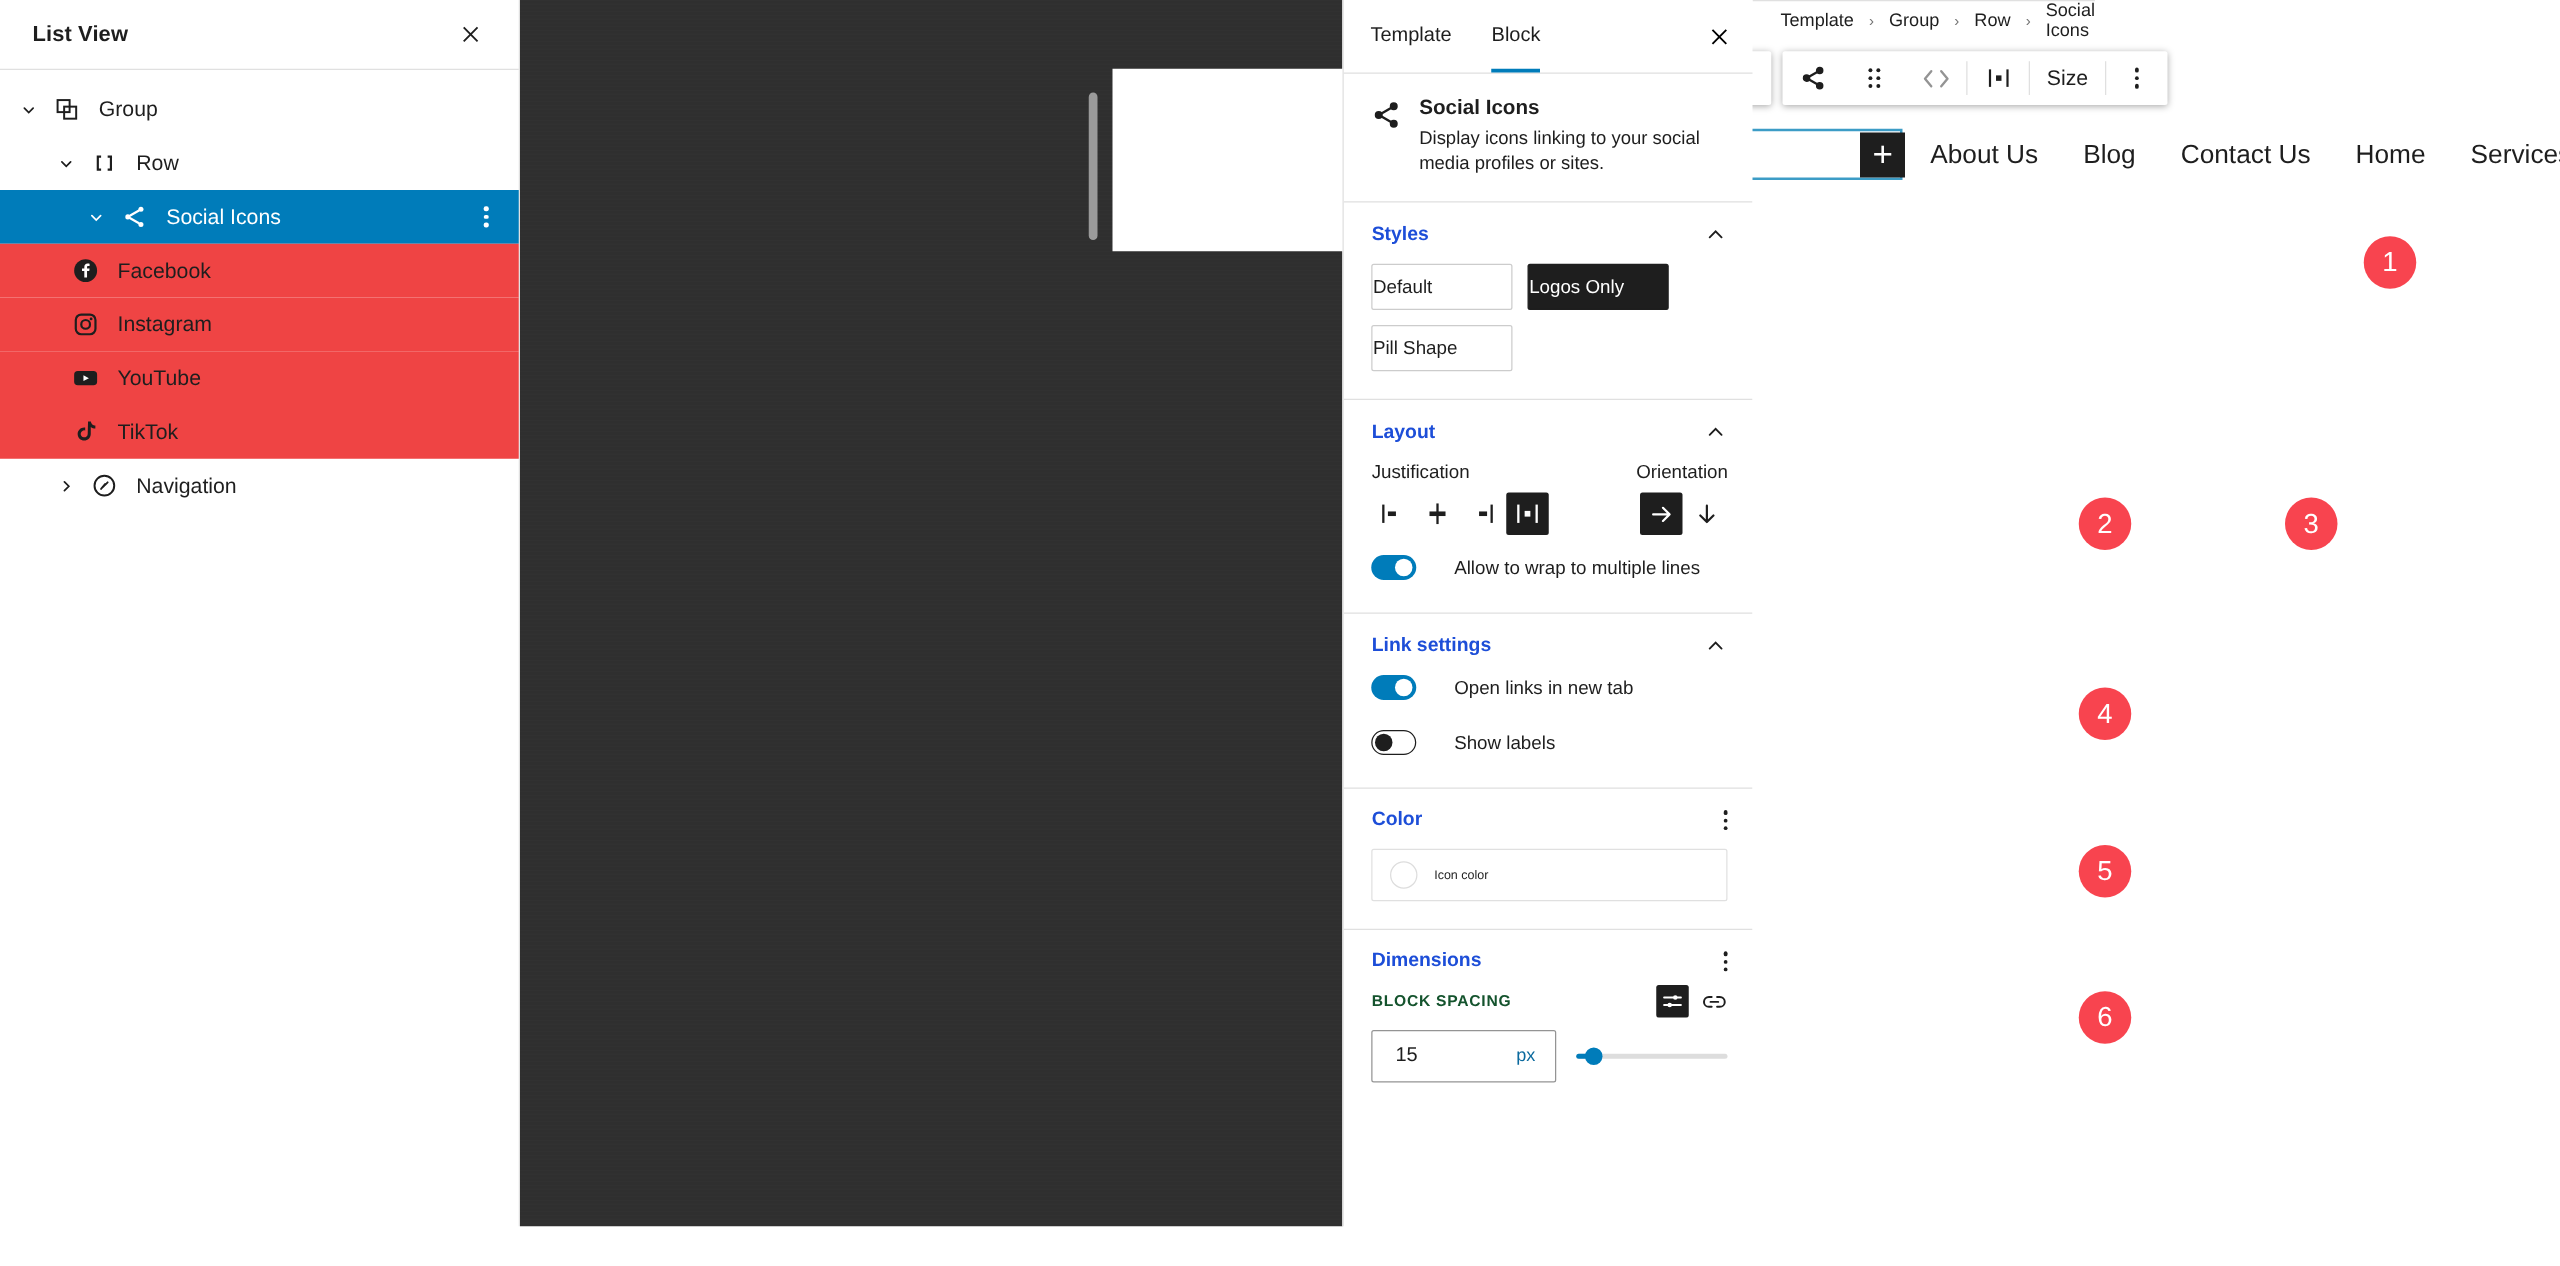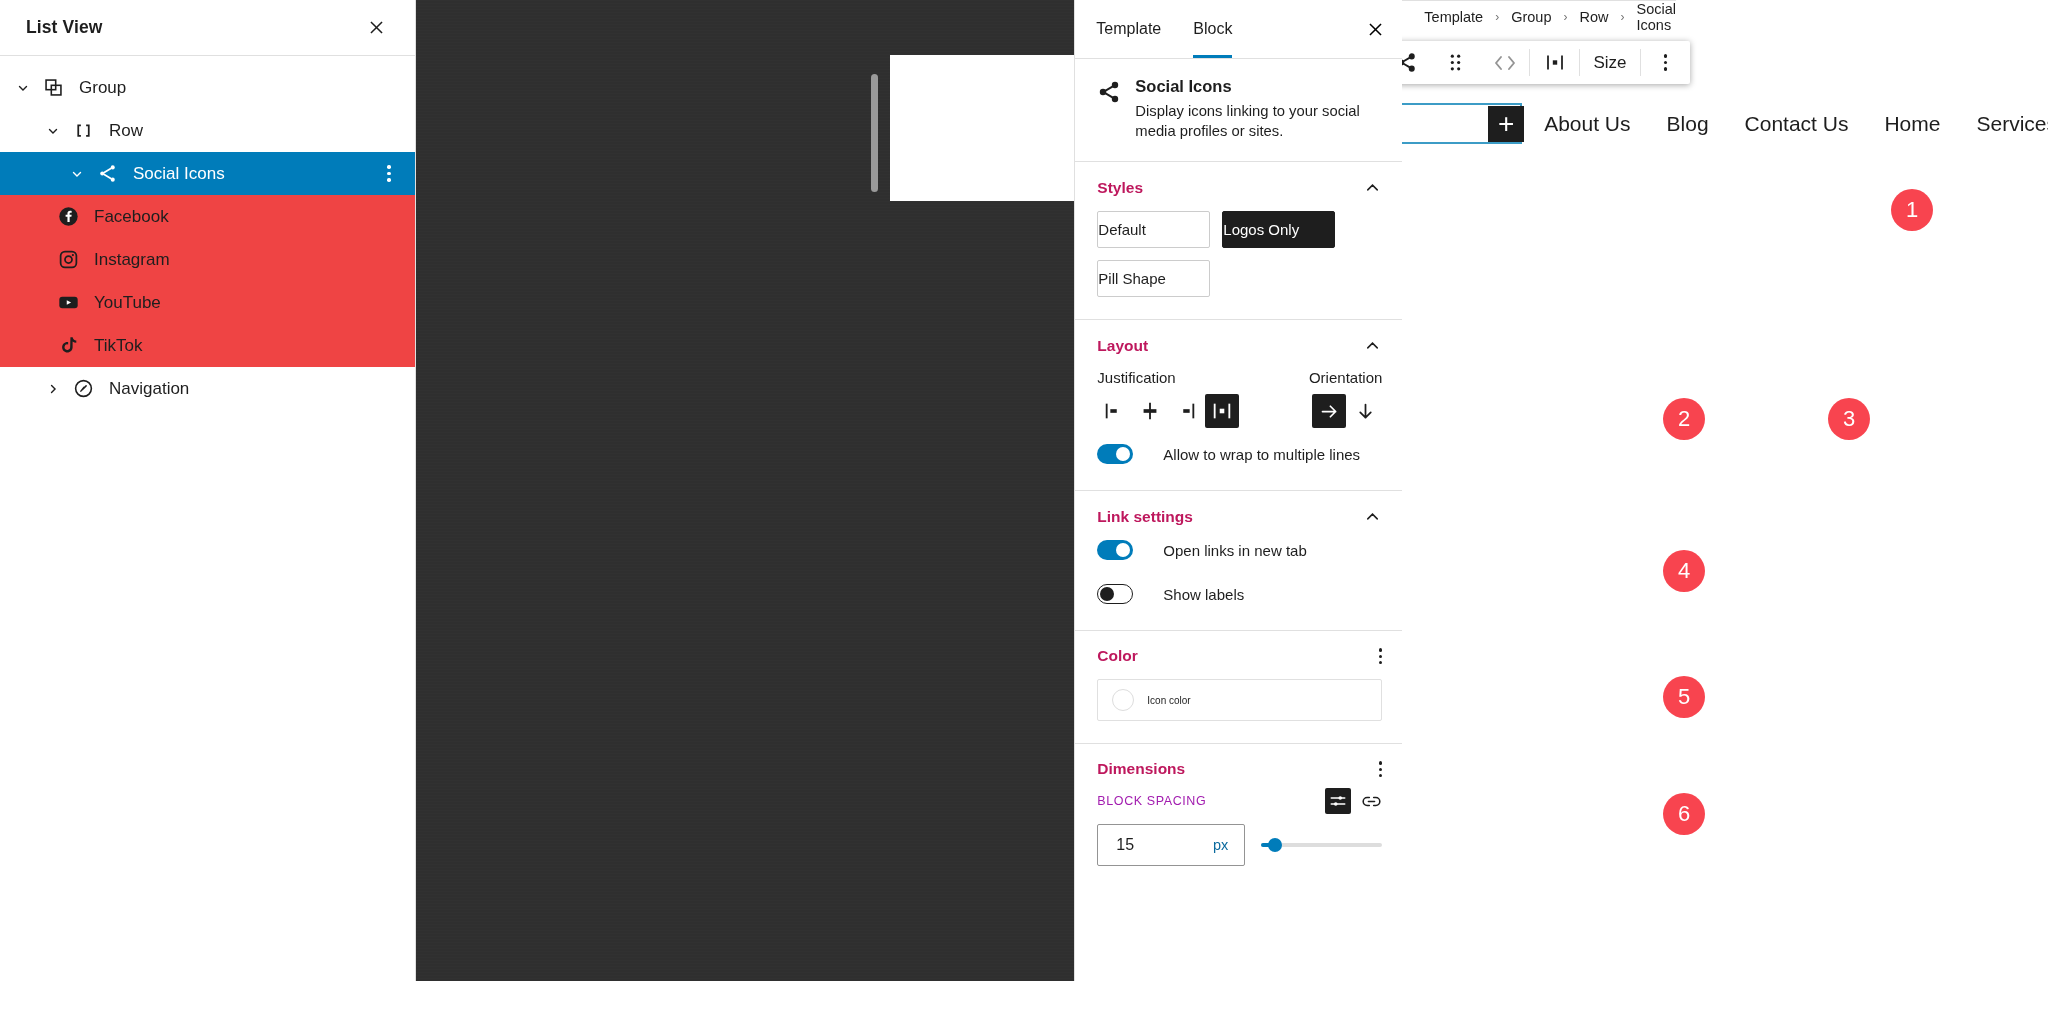--- a/index.html
+++ b/index.html
@@ -90,21 +90,21 @@
   }
   .nav-items { display: flex; align-items: center; gap: 0; margin-left: 4px; }
   .nav-item {
     font-size: 21px; color: #1e1e1e; padding: 0 18px; white-space: nowrap;
     cursor: pointer;
   }
   .nav-item:last-child { padding-right: 0; }
 
   
   .toolbar {
-    position: absolute; left: 908px; top: 41px; display: flex; gap: 9px;
+    position: absolute; left: 952px; top: 41px; display: flex; gap: 9px;
     filter: drop-shadow(0 1px 3px rgba(0,0,0,.35));
   }
   .tb-group {
     background: #fff; height: 43px; display: flex; align-items: stretch;
     border-radius: 2px; overflow: hidden;
   }
   .tb-btn {
     width: 49px; display: flex; align-items: center; justify-content: center;
     cursor: pointer; color: #1e1e1e; position: relative;
   }
@@ -138,21 +138,21 @@
   .blk-head { display: flex; gap: 14px; padding: 18px 20px 20px 22px; border-bottom: 1px solid #e0e0e0; }
   .blk-ic { flex: 0 0 24px; padding-top: 3px; color: #1e1e1e; }
   .blk-title { font-size: 16.5px; font-weight: 600; color: #1e1e1e; margin-bottom: 5px; }
   .blk-desc { font-size: 14.8px; line-height: 1.36; color: #1e1e1e; }
 
   .panel { border-bottom: 1px solid #e0e0e0; padding: 16px 20px 22px 22px; }
   .panel-head {
     display: flex; align-items: center; justify-content: space-between;
     cursor: pointer; margin-bottom: 14px;
   }
-  .panel-title { font-size: 15.5px; font-weight: 600; color: #be185d; }
+  .panel-title { font-size: 15.5px; font-weight: 600; color: #1d4ed8; }
   .chev-up { color: #1e1e1e; display: flex; }
   .style-grid { display: flex; flex-wrap: wrap; gap: 12px; }
   .style-btn {
     flex: 0 0 113px; height: 37px; border: 1px solid #ccc; border-radius: 2px;
     display: flex; align-items: center; padding-left: 0; font-size: 15px;
     color: #1e1e1e; background: #fff; cursor: pointer;
   }
   .style-btn.active { background: #1e1e1e; color: #fff; border-color: #1e1e1e; }
 
   .row-labels { display: flex; margin-bottom: 8px; }
@@ -184,21 +184,21 @@
     border: 1px solid #e0e0e0; border-radius: 2px; height: 42px;
     display: flex; align-items: center; gap: 13px; padding-left: 14px;
     cursor: pointer;
   }
   .swatch {
     width: 22px; height: 22px; border-radius: 50%; background: #fff;
     border: 1px solid #ddd; flex: 0 0 22px;
   }
   .color-label { font-size: 10px; color: #1e1e1e; }
 
-  .dim-sub { font-size: 12.5px; font-weight: 400; letter-spacing: .6px; color: #a21caf; }
+  .dim-sub { font-size: 12.5px; font-weight: 700; letter-spacing: .6px; color: #14532d; }
   .dim-top { display: flex; align-items: center; justify-content: space-between; margin-bottom: 10px; }
   .dim-actions { display: flex; align-items: center; gap: 10px; }
   .dim-sq {
     width: 26px; height: 26px; background: #1e1e1e; color: #fff; border-radius: 2px;
     display: flex; align-items: center; justify-content: center; cursor: pointer;
   }
   .dim-link { color: #1e1e1e; cursor: pointer; display: flex; }
   .dim-ctrl { display: flex; align-items: center; gap: 16px; }
   .num-box {
     width: 148px; height: 42px; border: 1px solid #949494; border-radius: 2px;

